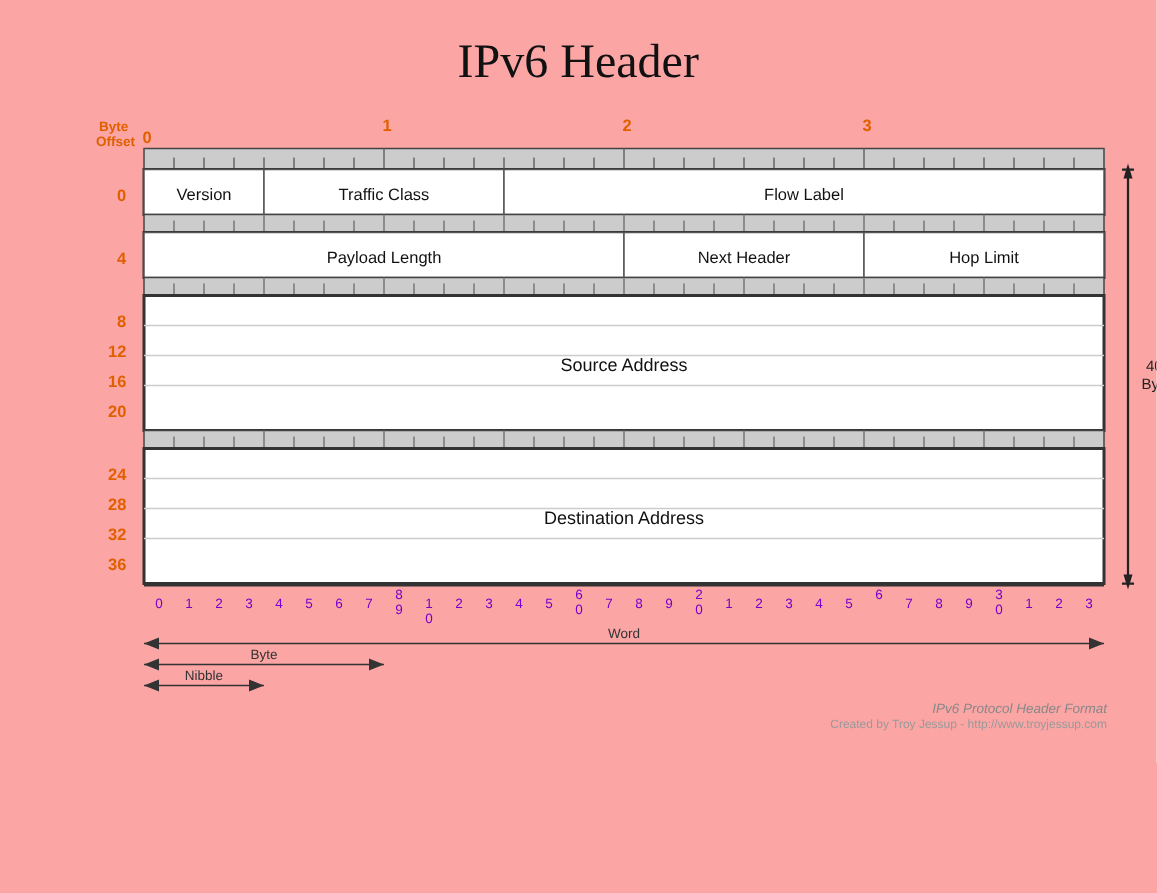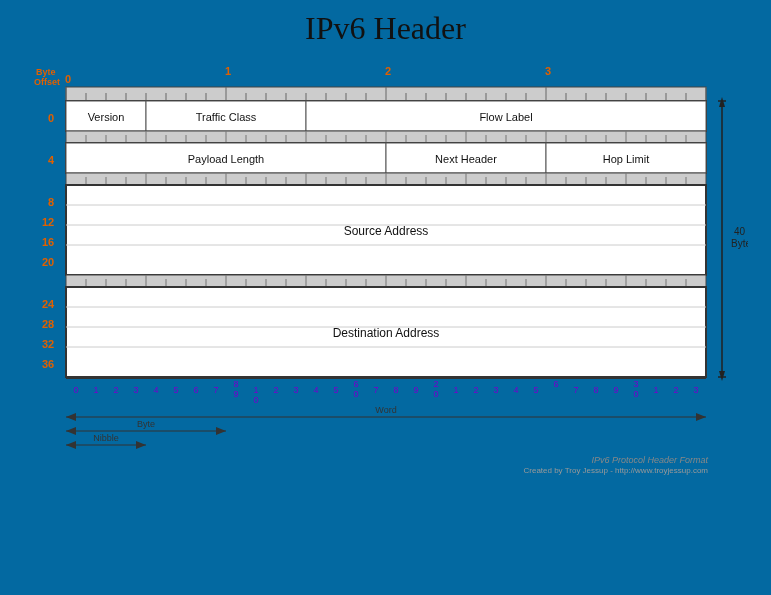--- a/index.html
+++ b/index.html
@@ -8,43 +8,43 @@
       font-family: Arial, Helvetica, sans-serif;
       width: 771px;
       height: 595px;
       overflow: hidden;
       position: relative;
     }
 
     .page {
       width: 771px;
       height: 595px;
-      background: #0369a1;
+      background: #fca5a5;
       position: relative;
-      padding: 10px 20px;
+      padding: 22px 20px;
     }
 
     .title {
       text-align: center;
       font-size: 32px;
       font-weight: normal;
       margin-bottom: 8px;
       color: #111;
       font-family: 'Times New Roman', Times, serif;
     }
 
   </style>
 </head>
 <body>
 
 <div class="page">
 
   <h1 class="title">IPv6 Header</h1>
 
-  <div style="position:relative; margin: 0 30px 0 8px;">
+  <div style="position:relative; margin: 0 30px 0 38px;">
     <svg width="720" height="420" viewBox="0 0 720 420" style="display:block; margin:0 auto;">
 
       <text x="8" y="20" font-size="9" fill="#e06000" font-weight="bold" font-family="Arial">Byte</text>
       <text x="6" y="30" font-size="9" fill="#e06000" font-weight="bold" font-family="Arial">Offset</text>
 
       <text x="37" y="28" font-size="11" fill="#e06000" font-weight="bold" font-family="Arial">0</text>
 
       <text x="197" y="20" font-size="11" fill="#e06000" font-weight="bold" font-family="Arial">1</text>
 
       <text x="357" y="20" font-size="11" fill="#e06000" font-weight="bold" font-family="Arial">2</text>

